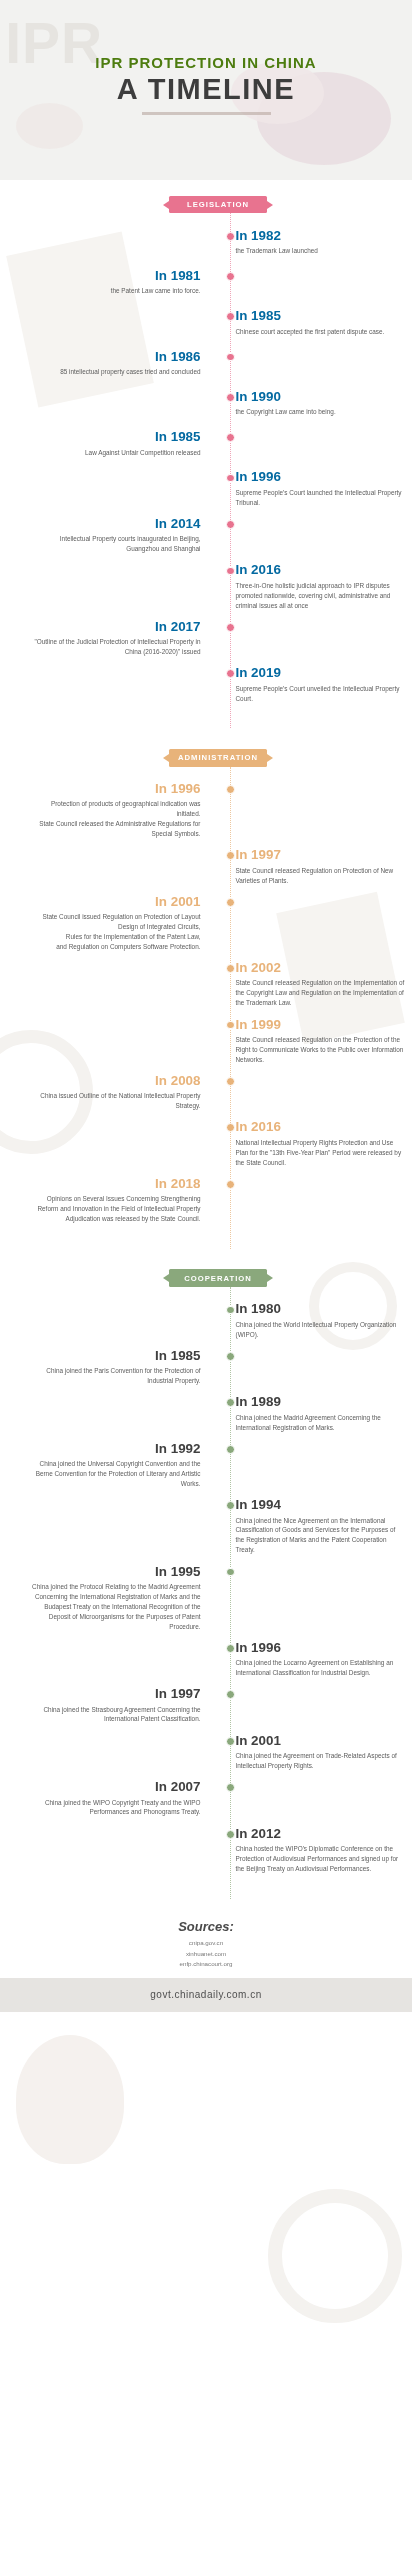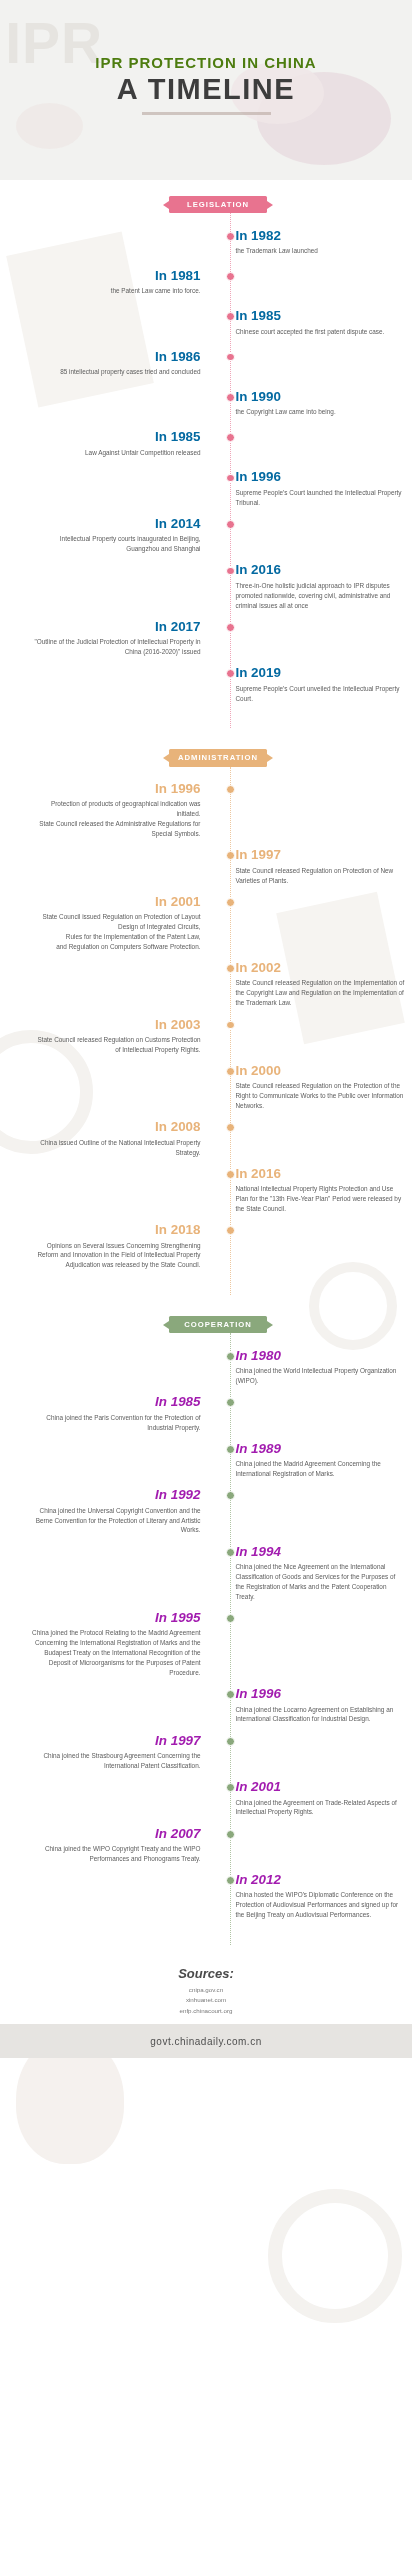--- a/index.html
+++ b/index.html
@@ -171,21 +171,21 @@
   .dot.cooperation { background: #8aa87c; }
 
   .year {
     font-size: 13.4px;
     font-weight: bold;
     line-height: 1.1;
     margin-bottom: 2.6px;
   }
   .year.legislation { color: #0369a1; }
   .year.administration { color: #e8b37a; }
-  .year.cooperation { color: #a21caf; font-style: italic; }
+  .year.cooperation { color: #404040; }
 
   .desc {
     font-size: 6.4px;
     color: #5c5c5c;
     line-height: 1.55;
     max-width: 170px;
   }
   .col.left .desc { margin-left: auto; }
   .col.right .desc { margin-right: auto; }
 
@@ -372,31 +372,23 @@
         </div>
         <div class="row">
           <div class="col left"></div>
           <div class="col right">
             <div class="year administration">In 2002</div>
             <div class="desc" style="white-space: pre-line;">State Council released Regulation on the Implementation of the Copyright Law and Regulation on the Implementation of the Trademark Law.</div>
           </div>
           <div class="dot administration"></div>
         </div>
         <div class="row">
-          <div class="col left">
-            <div class="year administration">In 2003</div>
-            <div class="desc" style="white-space: pre-line;">State Council released Regulation on Customs Protection of Intellectual Property Rights.</div>
-          </div>
-          <div class="col right"></div>
-          <div class="dot administration"></div>
-        </div>
-        <div class="row">
-          <div class="col left"></div>
-          <div class="col right">
-            <div class="year administration">In 2000</div>
+          <div class="col left"></div>
+          <div class="col right">
+            <div class="year administration">In 1999</div>
             <div class="desc" style="white-space: pre-line;">State Council released Regulation on the Protection of the Right to Communicate Works to the Public over Information Networks.</div>
           </div>
           <div class="dot administration"></div>
         </div>
         <div class="row">
           <div class="col left">
             <div class="year administration">In 2008</div>
             <div class="desc" style="white-space: pre-line;">China issued Outline of the National Intellectual Property Strategy.</div>
           </div>
           <div class="col right"></div>

